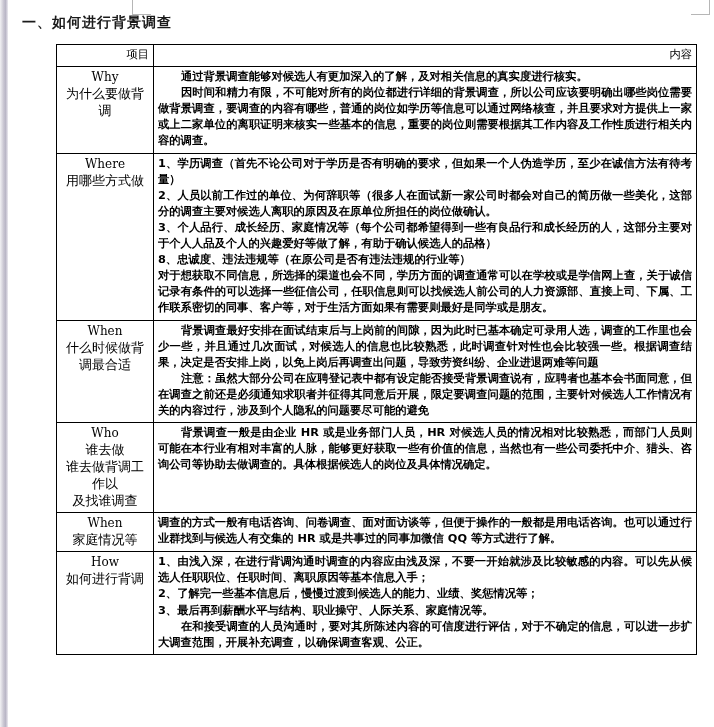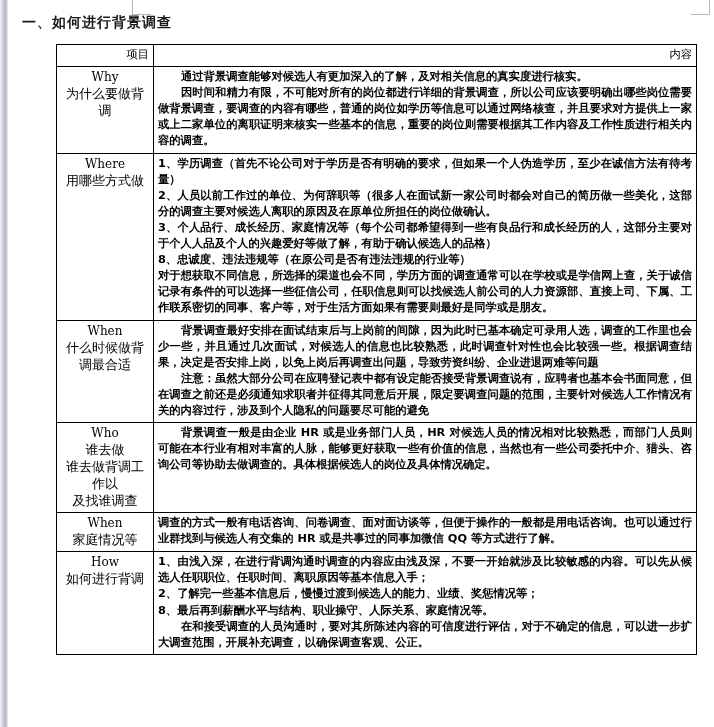--- a/index.html
+++ b/index.html
@@ -191,20 +191,20 @@
           </td>
         </tr>
         <tr>
           <td class="item-cell">
             <span class="item-en">How</span>
             <span class="item-cn">如何进行背调</span>
           </td>
           <td class="content-cell">
             <p>1、由浅入深，在进行背调沟通时调查的内容应由浅及深，不要一开始就涉及比较敏感的内容。可以先从候选人任职职位、任职时间、离职原因等基本信息入手；</p>
             <p>2、了解完一些基本信息后，慢慢过渡到候选人的能力、业绩、奖惩情况等；</p>
-            <p>8、最后再到薪酬水平与结构、职业操守、人际关系、家庭情况等。</p>
+            <p>3、最后再到薪酬水平与结构、职业操守、人际关系、家庭情况等。</p>
             <p class="ind">在和接受调查的人员沟通时，要对其所陈述内容的可信度进行评估，对于不确定的信息，可以进一步扩大调查范围，开展补充调查，以确保调查客观、公正。</p>
           </td>
         </tr>
       </tbody>
   </table>
 
 </div>
 
 </body></html>

